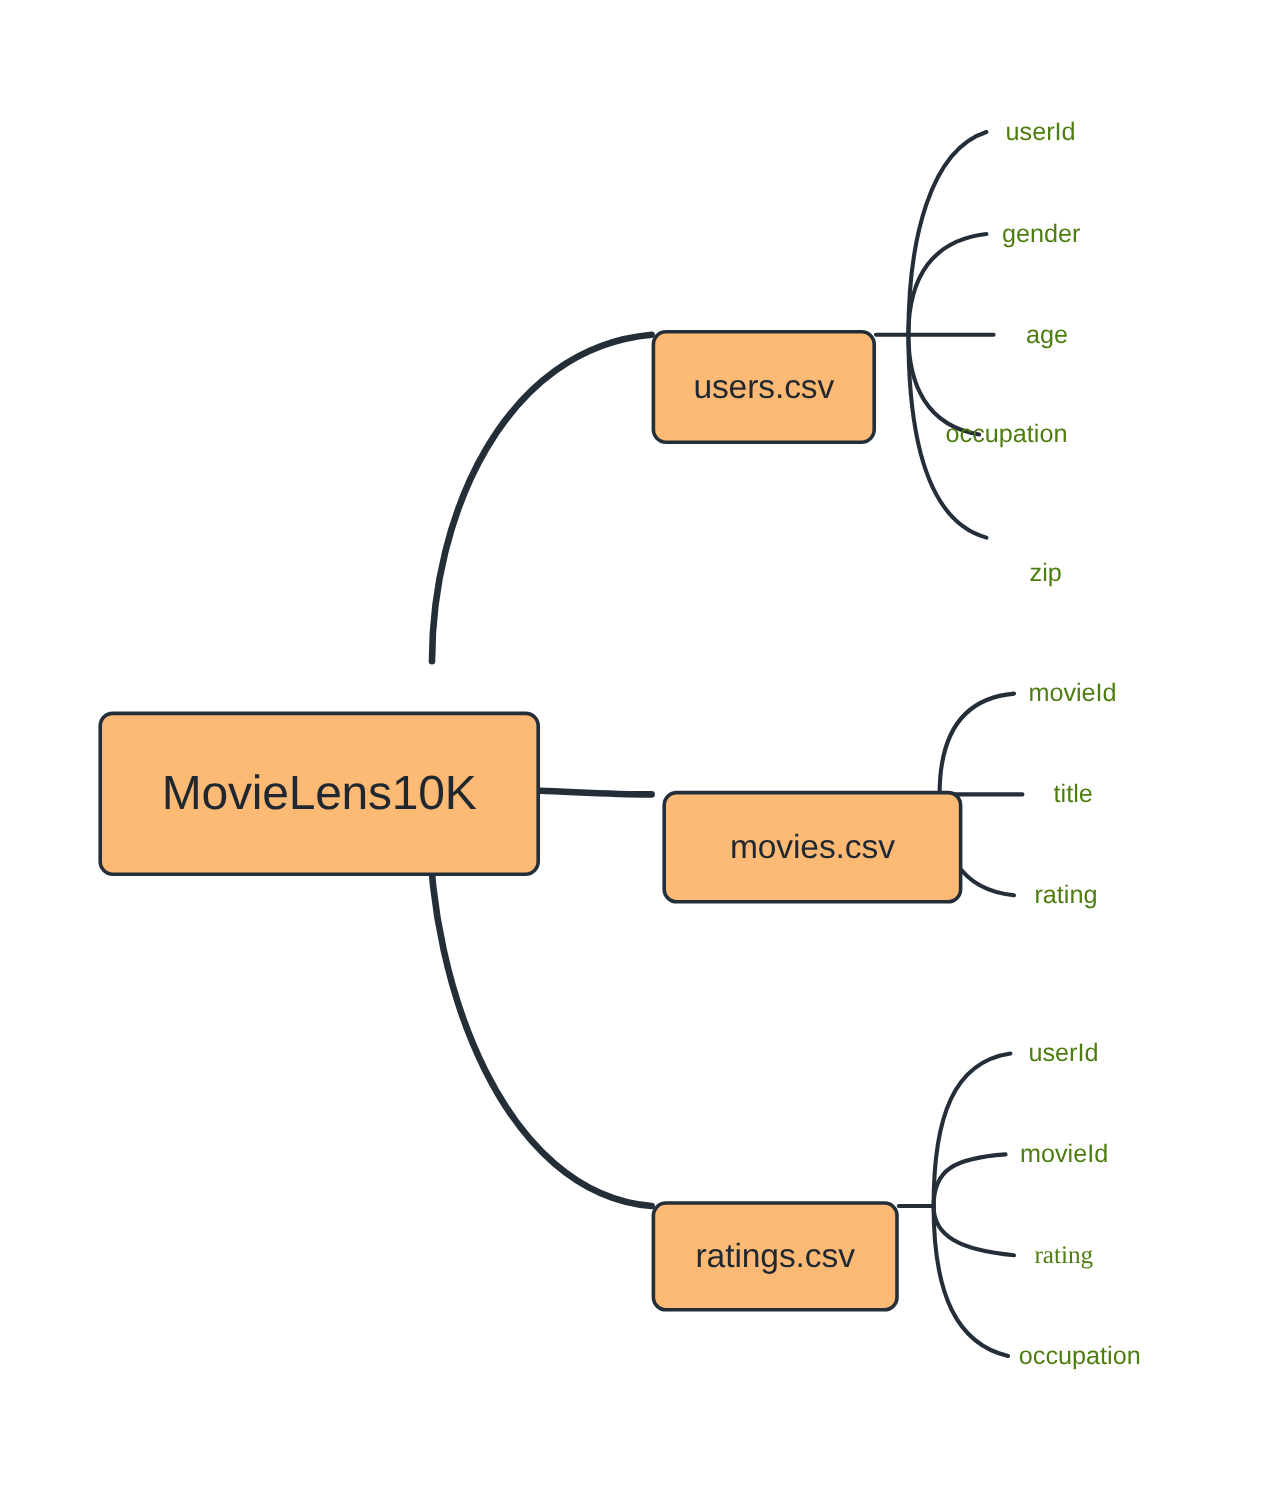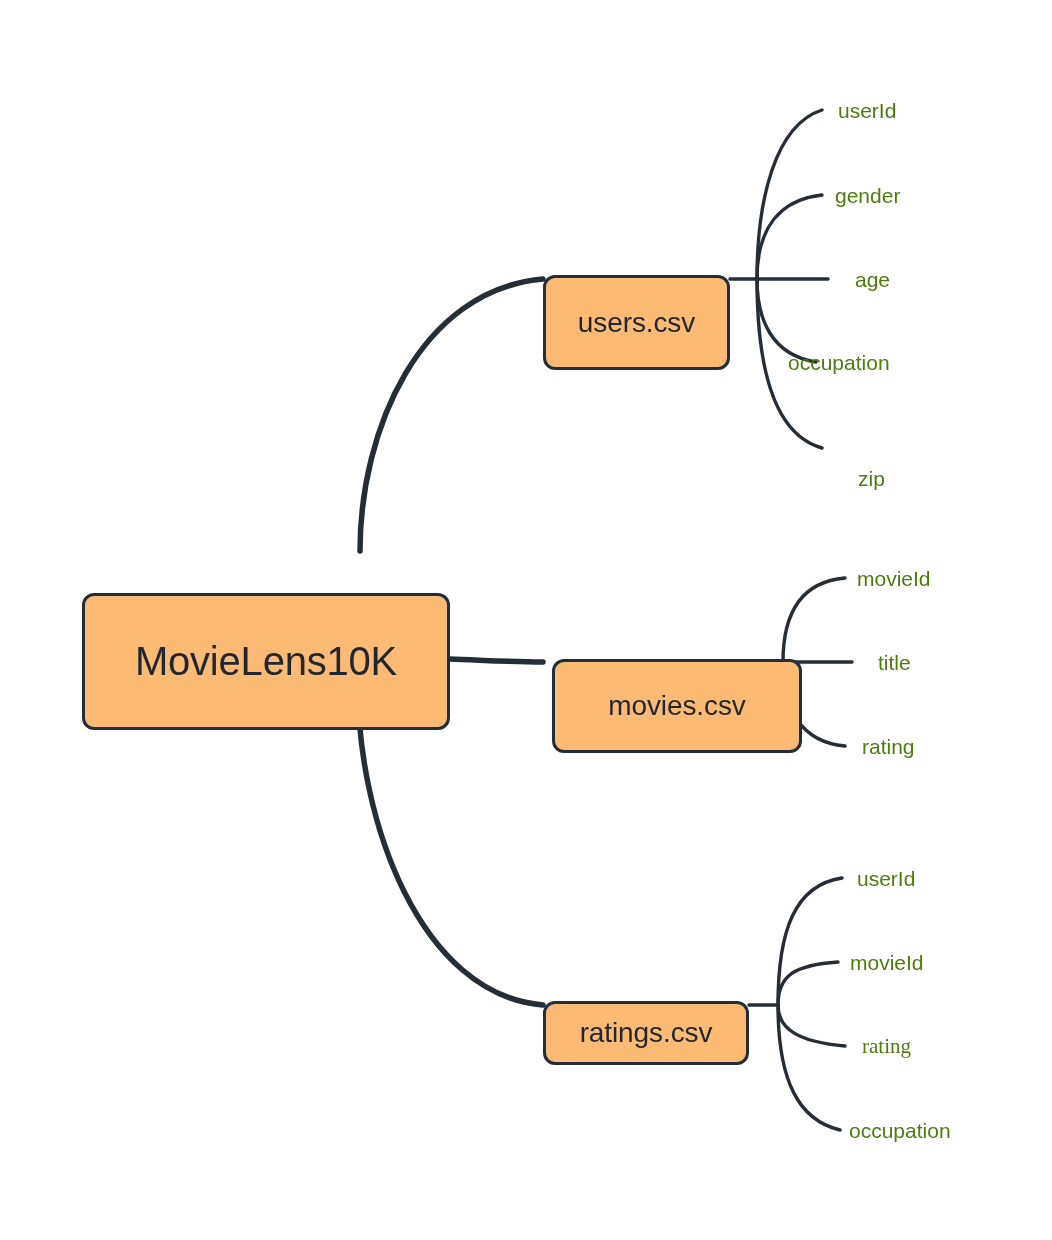--- a/index.html
+++ b/index.html
@@ -54,21 +54,21 @@
     border-radius: 12px;
     font-size: 40px;
     letter-spacing: -0.2px;
   }
   .node-branch {
     font-size: 28px;
     letter-spacing: -0.1px;
   }
   .node-users   { left: 543px; top: 231px; width: 187px; height: 95px; }
   .node-movies  { left: 552px; top: 615px; width: 250px; height: 94px; }
-  .node-ratings { left: 543px; top: 957px; width: 206px; height: 64px; }
+  .node-ratings { left: 543px; top: 957px; width: 206px; height: 92px; }
 
   .leaf-label {
     position: absolute;
     color: #4d7c0f;
     font-size: 21px;
     white-space: nowrap;
     line-height: 1;
     transform: translateY(-50%);
     z-index: 2;
   }

